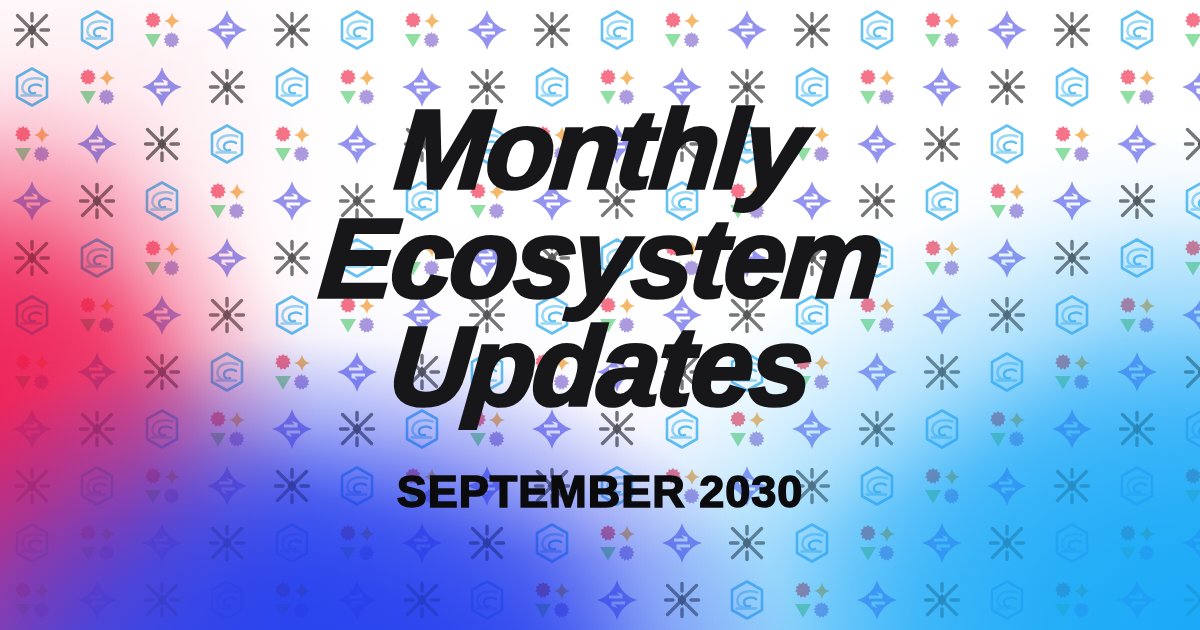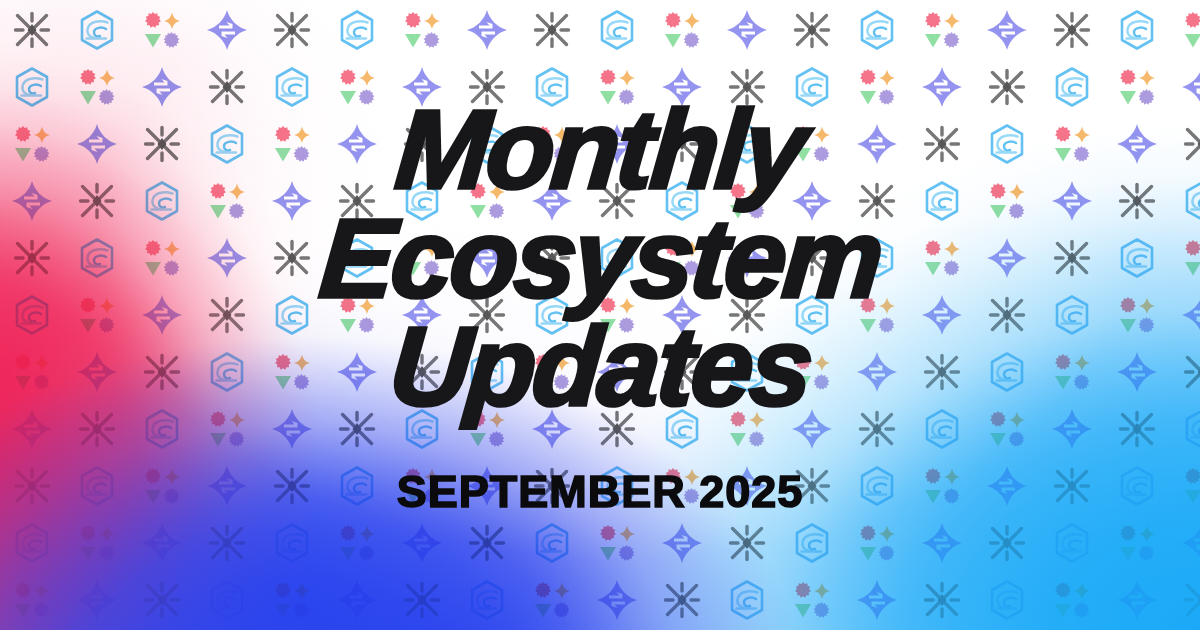--- a/index.html
+++ b/index.html
@@ -2019,15 +2019,15 @@
       </div>
     </div>
   <div id="pattern-veil"></div>
 
   <div id="headline-block">
     <span class="headline-line" id="headline-line-1">Monthly</span>
     <span class="headline-line" id="headline-line-2">Ecosystem</span>
     <span class="headline-line" id="headline-line-3">Updates</span>
   </div>
 
-  <div id="subtitle">SEPTEMBER 2025</div>
+  <div id="subtitle">SEPTEMBER 2030</div>
 
 </div>
 
 </body></html>

